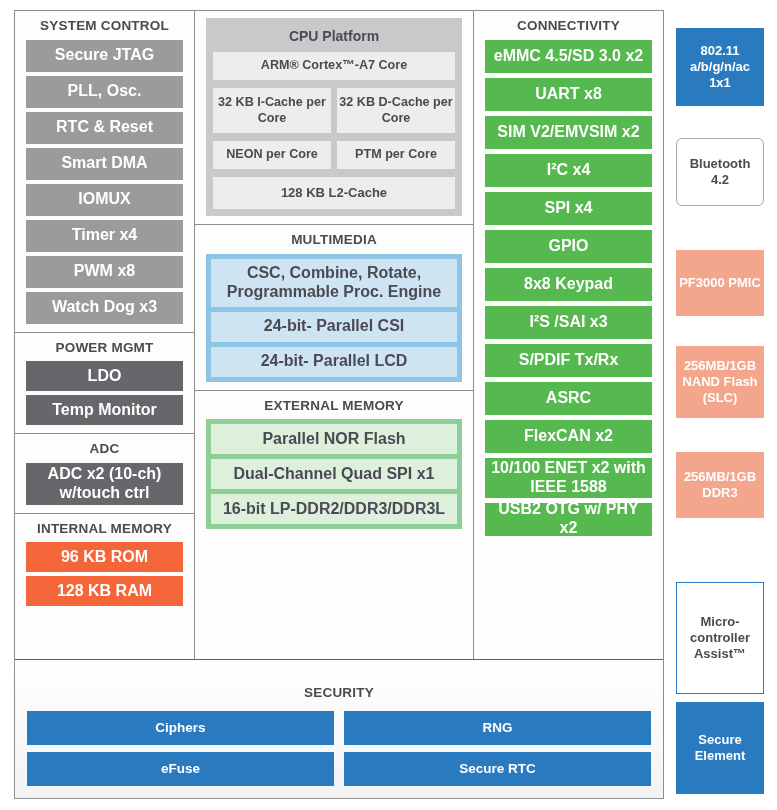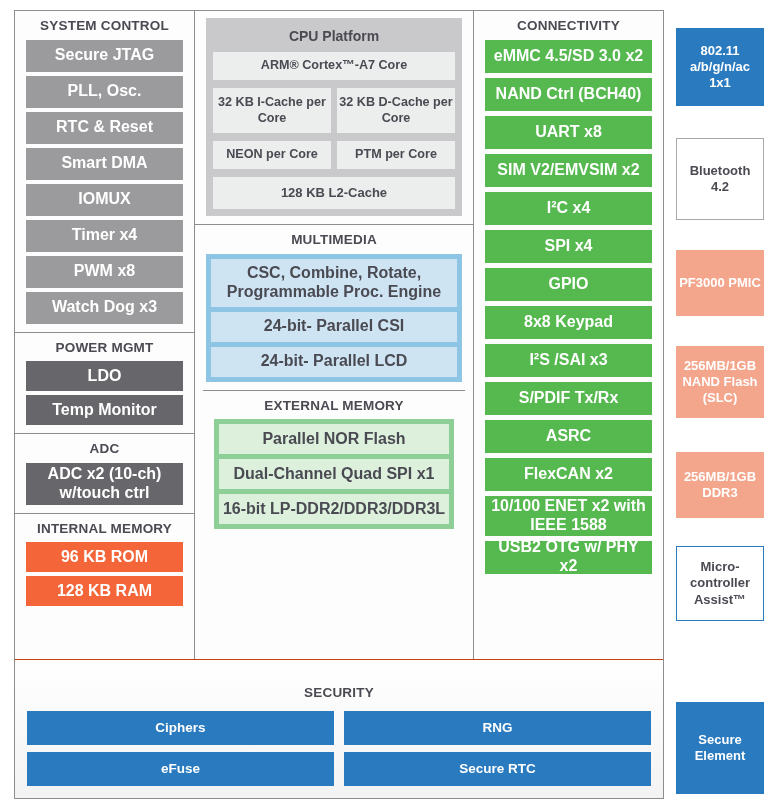--- a/index.html
+++ b/index.html
@@ -49,21 +49,20 @@
     border-right: 1px solid #8d8d90;
     display: flex;
     flex-direction: column;
   }
   .col-mid {
     width: 279px;
     box-sizing: border-box;
     border-right: 1px solid #8d8d90;
     display: flex;
     flex-direction: column;
-    align-items: center;
   }
   .col-right {
     flex: 1;
     box-sizing: border-box;
     display: flex;
     flex-direction: column;
   }
 
   .section {
     box-sizing: border-box;
@@ -226,25 +225,25 @@
     background: #ffffff;
     color: #4a4a52;
     border: 1px solid #2a7abf;
   }
   .ext-salmon {
     background: #f4a68c;
     color: #ffffff;
   }
 
   #ext-wifi       { top: 18px;  height: 78px; }
-  #ext-bluetooth  { top: 128px; height: 82px; }
+  #ext-bluetooth  { top: 128px; height: 68px; border-radius: 6px; }
   #ext-pmic       { top: 240px; height: 66px; }
   #ext-nandflash  { top: 336px; height: 72px; }
   #ext-ddr3       { top: 442px; height: 66px; }
-  #ext-mcu        { top: 536px; height: 75px; text-align: center; }
+  #ext-mcu        { top: 572px; height: 112px; text-align: center; }
   #ext-secure     { top: 692px; height: 92px; }
 </style>
 </head>
 <body>
 
 <div id="diagram">
 
   <div class="soc-panel">
 
     <div class="soc-top">
@@ -330,21 +329,20 @@
           </div>
         </div>
 
       </div>
 
       <div class="col-right">
         <div class="section" id="connectivity">
           <div class="section-title">CONNECTIVITY</div>
           <div class="stack">
             <div class="tile tile-green">eMMC 4.5/SD 3.0 x2</div>
-            <div class="tile tile-green">NAND Ctrl (BCH40)</div>
             <div class="tile tile-green">UART x8</div>
             <div class="tile tile-green">SIM V2/EMVSIM x2</div>
             <div class="tile tile-green">I²C x4</div>
             <div class="tile tile-green">SPI x4</div>
             <div class="tile tile-green">GPIO</div>
             <div class="tile tile-green">8x8 Keypad</div>
             <div class="tile tile-green">I²S /SAI x3</div>
             <div class="tile tile-green">S/PDIF Tx/Rx</div>
             <div class="tile tile-green">ASRC</div>
             <div class="tile tile-green">FlexCAN x2</div>

